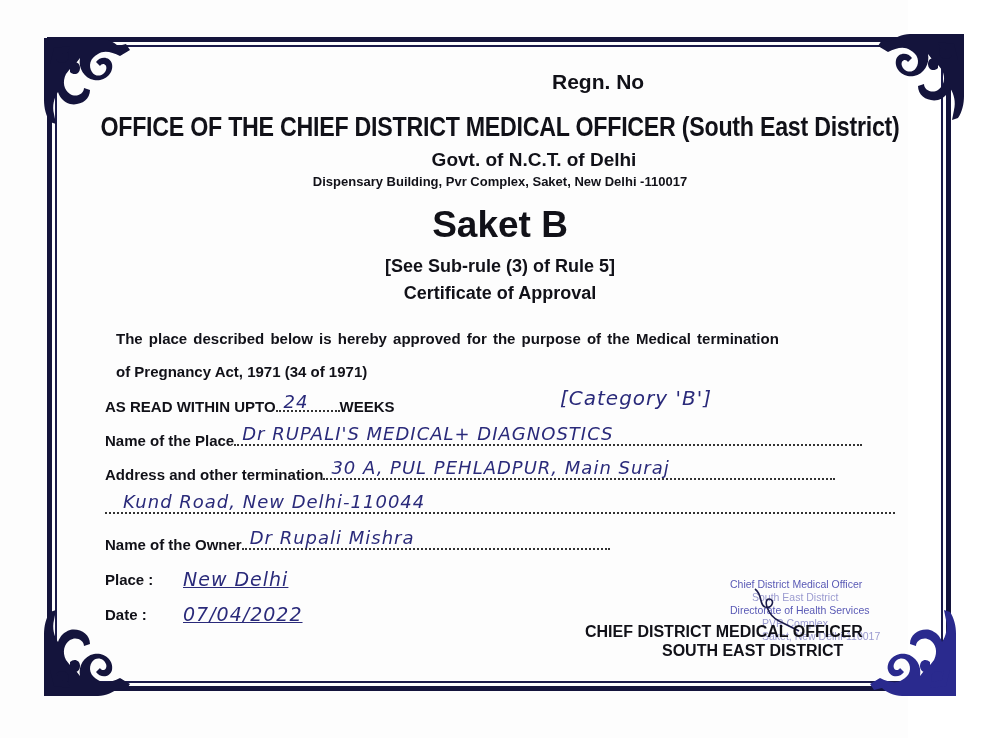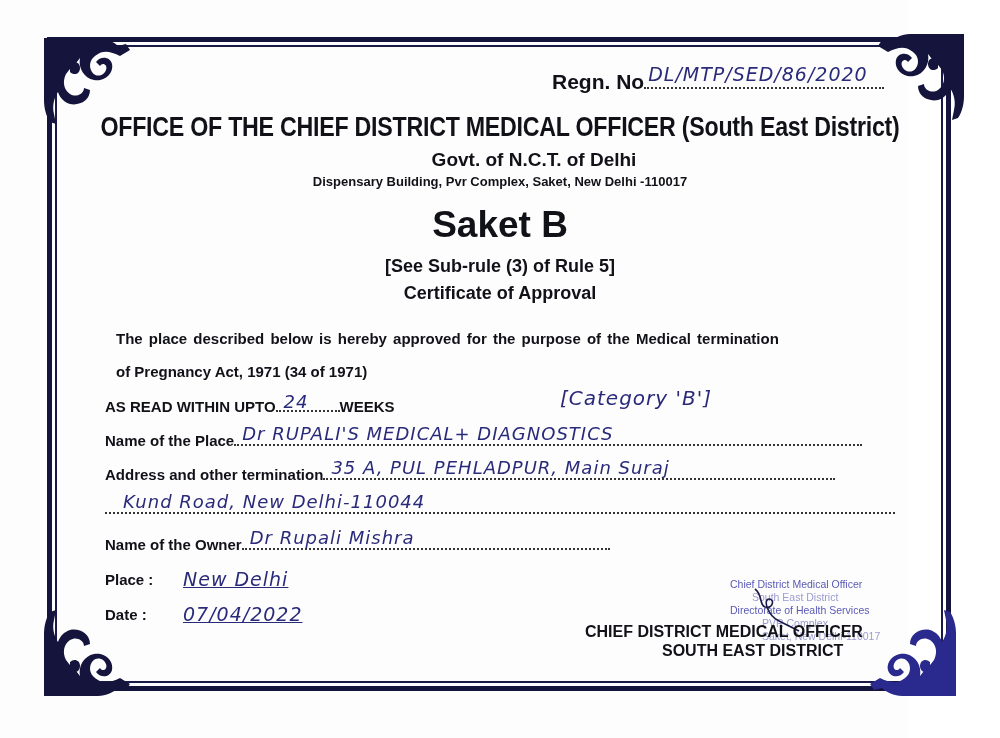--- a/index.html
+++ b/index.html
@@ -131,21 +131,21 @@
         <g fill="#2a2a8e">
       <path d="M4 4 L58 4 C66 4 74 8 78 12 L86 10 L90 16 L80 22 C72 18 64 16 58 20 C50 24 48 32 52 38 C56 44 64 42 66 36 C68 30 62 28 60 32 L56 28 C60 22 70 22 72 30 C74 40 64 48 54 46 C44 44 38 34 40 24 C36 30 30 34 26 40 C22 48 24 56 30 60 C36 64 44 60 44 54 L50 56 C50 66 40 72 30 70 C24 68 20 64 18 58 C14 64 12 72 14 80 L16 90 L10 88 C6 82 4 74 4 66 Z"></path>
       <circle cx="22" cy="22" r="7"></circle>
       <path d="M14 14 L30 12 L28 18 L18 20 L16 30 L10 30 Z"></path>
       <path d="M30 30 C34 26 40 28 40 34 C40 40 34 42 30 38 Z"></path>
     </g>
       </svg>
   </div>
 
   <div class="regn">
-    <span>Regn. No</span><span class="dots"><span class="hand">DL/MTP/SED/86/2020</span></span>
+    <span>Regn. No</span>
   </div>
 
   <div class="title">OFFICE OF THE CHIEF DISTRICT MEDICAL OFFICER (South East District)</div>
   <div class="subtitle govt">Govt. of N.C.T. of Delhi</div>
   <div class="subtitle address">Dispensary Building, Pvr Complex, Saket, New Delhi -110017</div>
   <div class="subtitle form-title">Saket B</div>
   <div class="subtitle subrule">[See Sub-rule (3) of Rule 5]</div>
   <div class="subtitle cert">Certificate of Approval</div>
 
   <div class="para p1">The place described below is hereby approved for the purpose of the Medical termination</div>
@@ -154,21 +154,21 @@
   <div class="field f-weeks">
     <span class="label">AS READ WITHIN UPTO</span><span class="fill"><span class="hand weeks-val">24</span></span><span class="after">WEEKS</span>
     <span class="hand category">[Category 'B']</span>
   </div>
 
   <div class="field f-place">
     <span class="label">Name of the Place</span><span class="fill"><span class="hand">Dr RUPALI'S MEDICAL+ DIAGNOSTICS</span></span>
   </div>
 
   <div class="field f-address">
-    <span class="label">Address and other termination</span><span class="fill"><span class="hand">35 A, PUL PEHLADPUR, Main Suraj</span></span>
+    <span class="label">Address and other termination</span><span class="fill"><span class="hand">30 A, PUL PEHLADPUR, Main Suraj</span></span>
   </div>
   <div class="f-address2">
     <span class="hand">Kund Road, New Delhi-110044</span>
   </div>
 
   <div class="field f-owner">
     <span class="label">Name of the Owner</span><span class="fill"><span class="hand">Dr Rupali Mishra</span></span>
   </div>
 
   <div class="f-plain f-placeloc">

